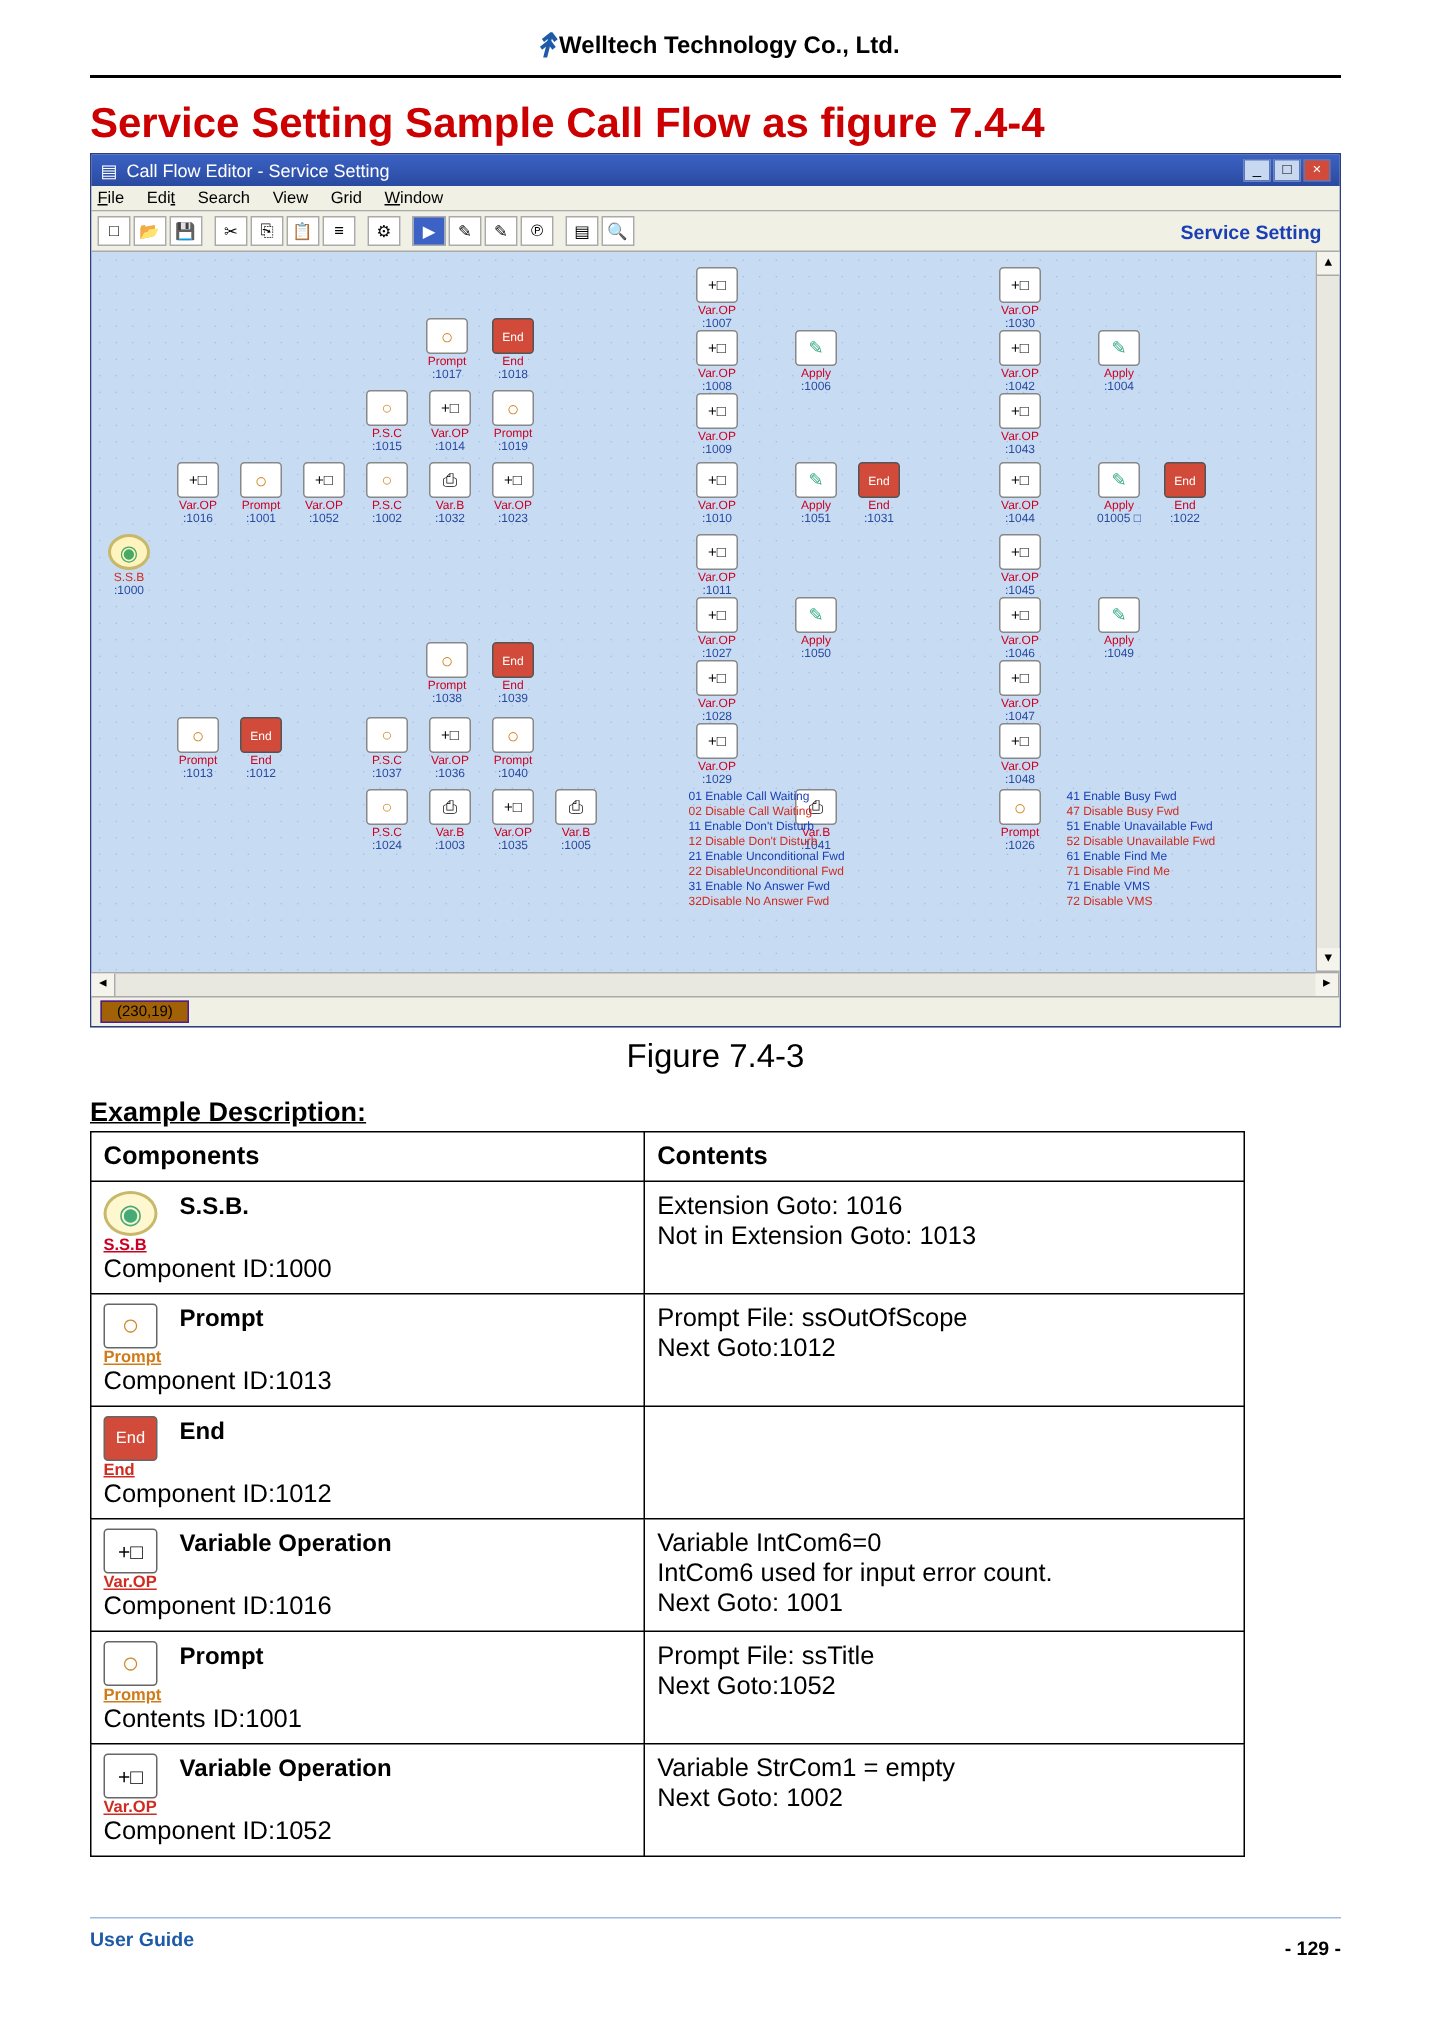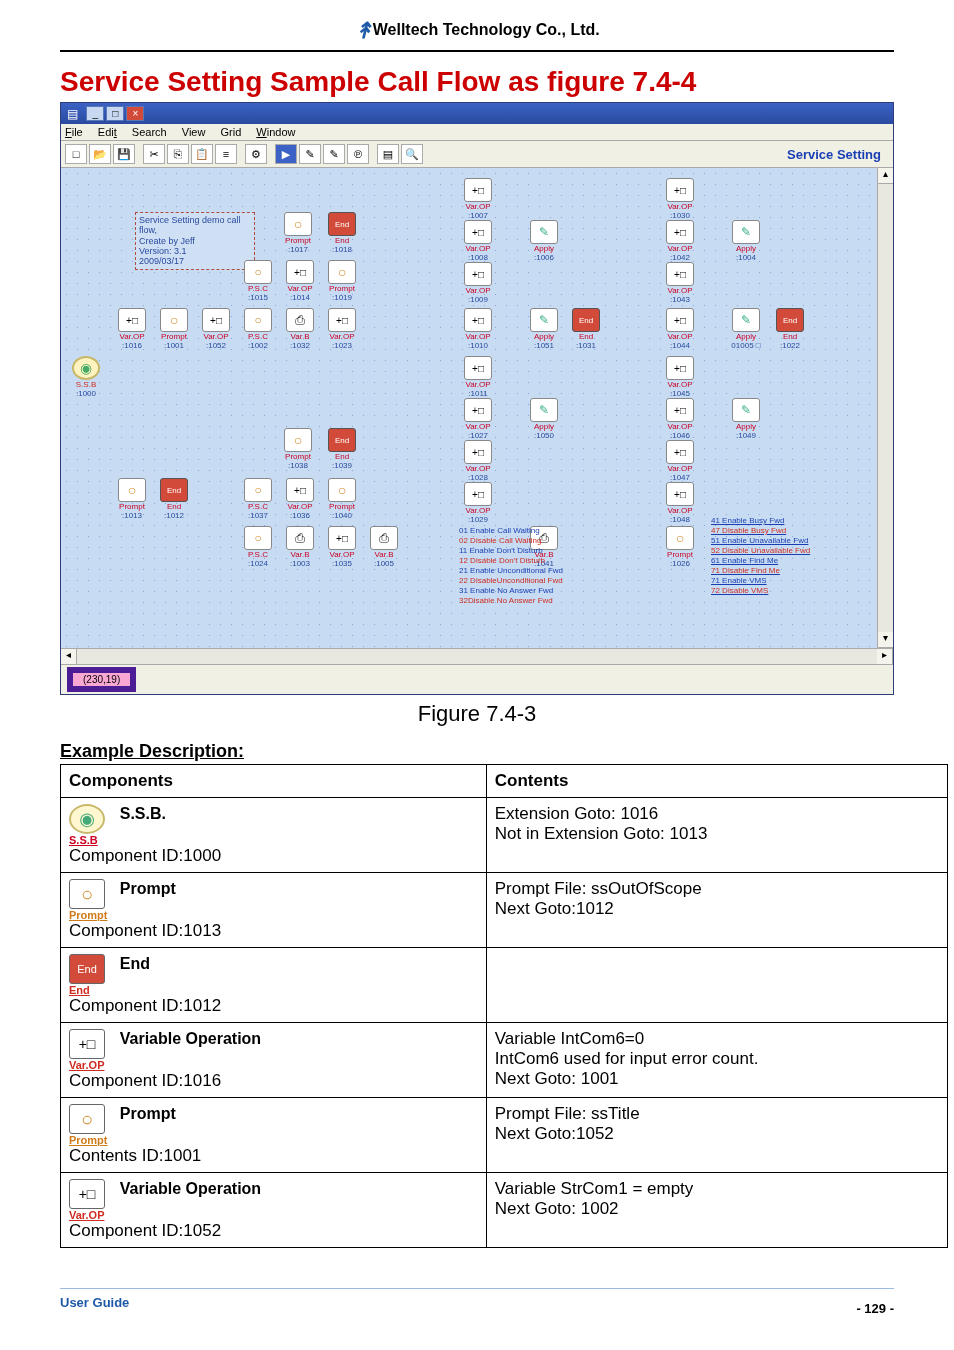--- a/index.html
+++ b/index.html
@@ -188,22 +188,22 @@
   }
   .sbh-btn { width:16px; background:#f4f4ec; border-right:1px solid #aaa; text-align:center; font-size:10px;}
 
   .cfe-status {
     background: #f0f0e4;
     padding: 2px 6px;
     border-top: 1px solid #aaa;
   }
   .cfe-status span {
     display:inline-block;
-    border:6px solid #4c1d95;
-    background:#f9a8d4;
+    border:1px solid #4c1d95;
+    background:#a16207;
     padding:1px 10px;
     font-size:10px;
   }
 
   
   .fig-caption {
     text-align: center;
     font-size: 22px;
     margin: 6px 0 14px 0;
   }
@@ -212,21 +212,21 @@
   .ex-title {
     font-size: 18px;
     font-weight: bold;
     text-decoration: underline;
     margin: 0 60px 2px 60px;
   }
 
   table.desc {
     border-collapse: collapse;
     margin: 0 60px;
-    width: 888px;
+    width: 770px;
     font-size: 17px;
   }
   table.desc th, table.desc td {
     border: 1px solid #000;
     padding: 6px 8px;
     vertical-align: top;
     text-align: left;
   }
   table.desc th { font-weight: bold; }
   .comp-cell { }
@@ -278,20 +278,21 @@
 <div class="logo-row">
   <span class="logo-text"><span class="arrow">↟</span><span>Welltech Technology Co., Ltd.</span></span>
 </div>
 <div class="hr-top"></div>
 
 <div class="section-title">Service Setting Sample Call Flow as figure 7.4-4</div>
 
 <div class="cfe-window">
   <div class="cfe-title">
     <span style="margin-right:6px">▤</span>
+    <span class="cfe-title-text">Call Flow Editor - Service Setting</span>
     <span class="win-btn">_</span>
     <span class="win-btn">□</span>
     <span class="win-btn close">×</span>
   </div>
   <div class="cfe-menubar">
     <span><u>F</u>ile</span>
     <span>Edi<u>t</u></span>
     <span>Search</span>
     <span>View</span>
     <span>Grid</span>
@@ -316,26 +317,20 @@
     <span class="tb-sep"></span>
     <span class="tb-btn">▤</span>
     <span class="tb-btn">🔍</span>
     <span class="svc-label">Service Setting</span>
   </div>
 
   <div class="cfe-canvas-row">
     <div class="cfe-canvas">
       <div class="grid-overlay"></div>
 
-      <div class="comment-box" style="left:74px; top:44px;">
-        <div>Service Setting demo call flow,</div>
-        <div>Create by Jeff</div>
-        <div>Version: 3.1</div>
-        <div>2009/03/17</div>
-      </div>
 
       <div class="node" style="left:218px; top:44px;">
           <div class="ic prompt"></div>
           <div class="lab">Prompt</div>
           <div class="cid">:1017</div>
         </div>
       <div class="node" style="left:262px; top:44px;">
           <div class="ic end"></div>
           <div class="lab">End</div>
           <div class="cid">:1018</div>
@@ -589,21 +584,21 @@
       <div class="featlist" style="left:398px; top:358px; width:150px;">
         <div>01 Enable Call Waiting</div>
         <div class="d">02 Disable Call Waiting</div>
         <div>11 Enable Don't Disturb</div>
         <div class="d">12 Disable Don't Disturb</div>
         <div>21 Enable Unconditional Fwd</div>
         <div class="d">22 DisableUnconditional Fwd</div>
         <div>31 Enable No Answer Fwd</div>
         <div class="d">32Disable No Answer Fwd</div>
       </div>
-      <div class="featlist" style="left:650px; top:348px; width:150px;text-decoration:underline;">
+      <div class="featlist" style="left:650px; top:358px; width:150px;">
         <div>41 Enable Busy Fwd</div>
         <div class="d">47 Disable Busy Fwd</div>
         <div>51 Enable Unavailable Fwd</div>
         <div class="d">52 Disable Unavailable Fwd</div>
         <div>61 Enable Find Me</div>
         <div class="d">71 Disable Find Me</div>
         <div>71 Enable VMS</div>
         <div class="d">72 Disable VMS</div>
       </div>
     </div>

